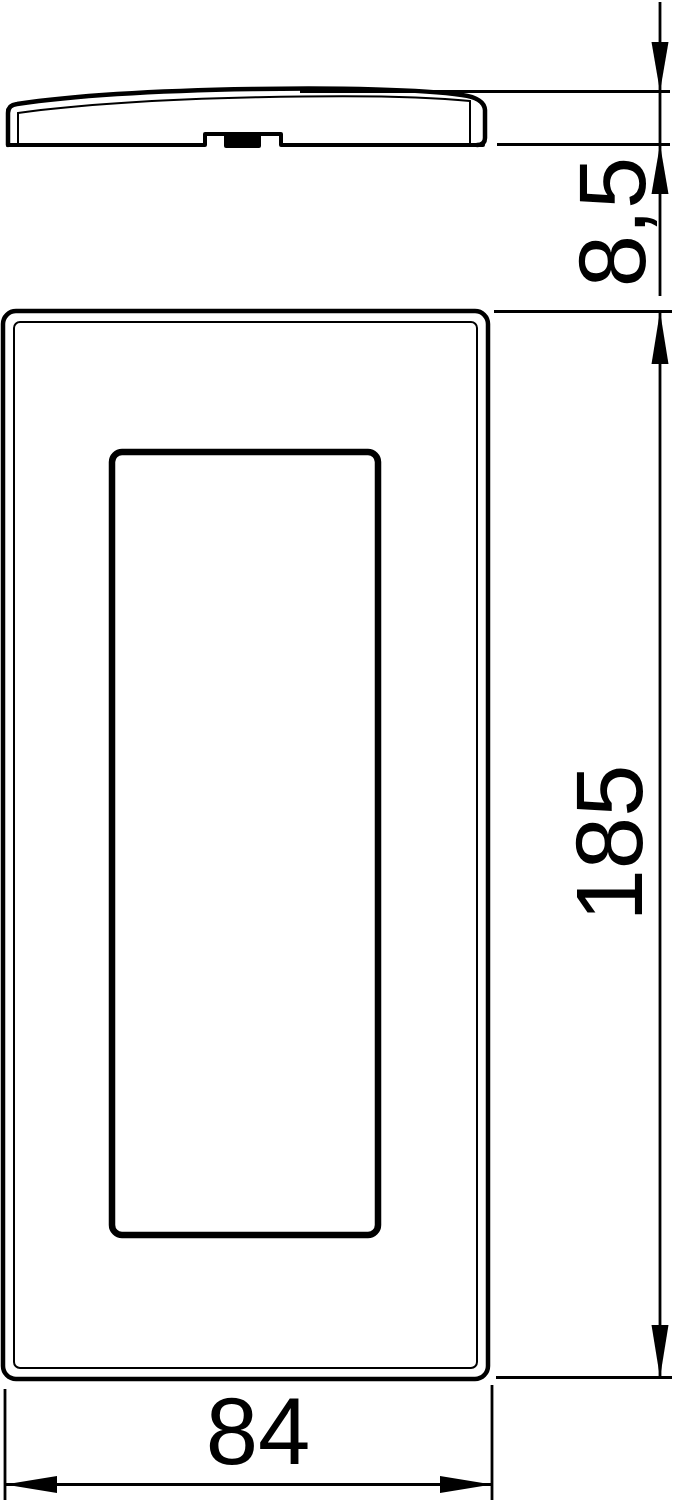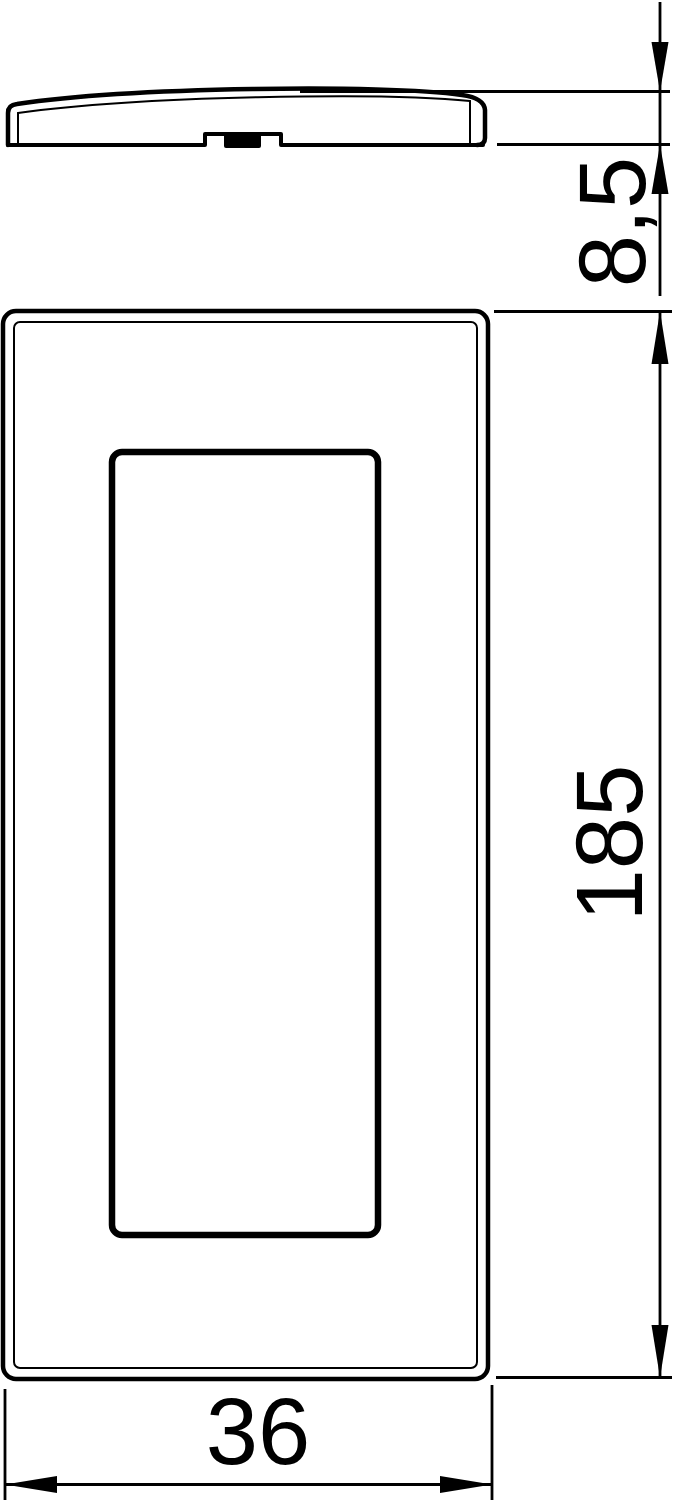--- a/index.html
+++ b/index.html
@@ -90,15 +90,15 @@
       <line stroke-width="2.8" x1="5" y1="1484.5" x2="492" y2="1484.5"></line>
       <polygon points="5,1484.5 57,1476 57,1493" fill="#000000" stroke="none"></polygon>
       <polygon points="492,1484.5 440,1476 440,1493" fill="#000000" stroke="none"></polygon>
     </g>
   </svg>
 
   <div class="dim-label rot lbl-profile-height">8,5</div>
 
   <div class="dim-label rot lbl-front-height">185</div>
 
-  <div class="dim-label horiz lbl-front-width">36</div>
+  <div class="dim-label horiz lbl-front-width">84</div>
 
 </div>
 
 </body></html>

